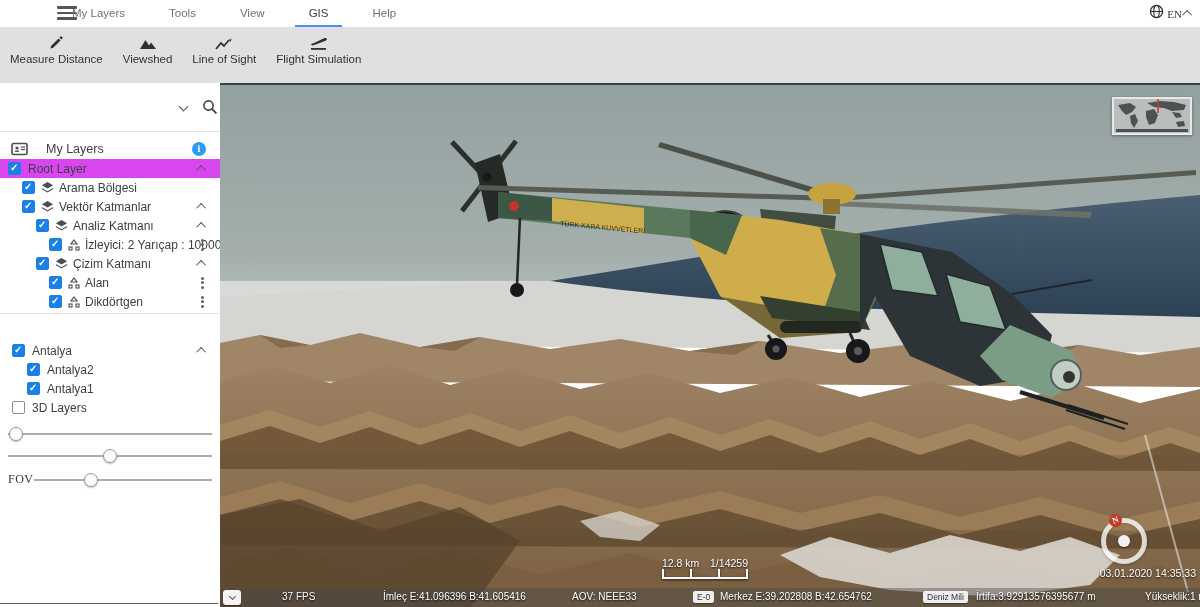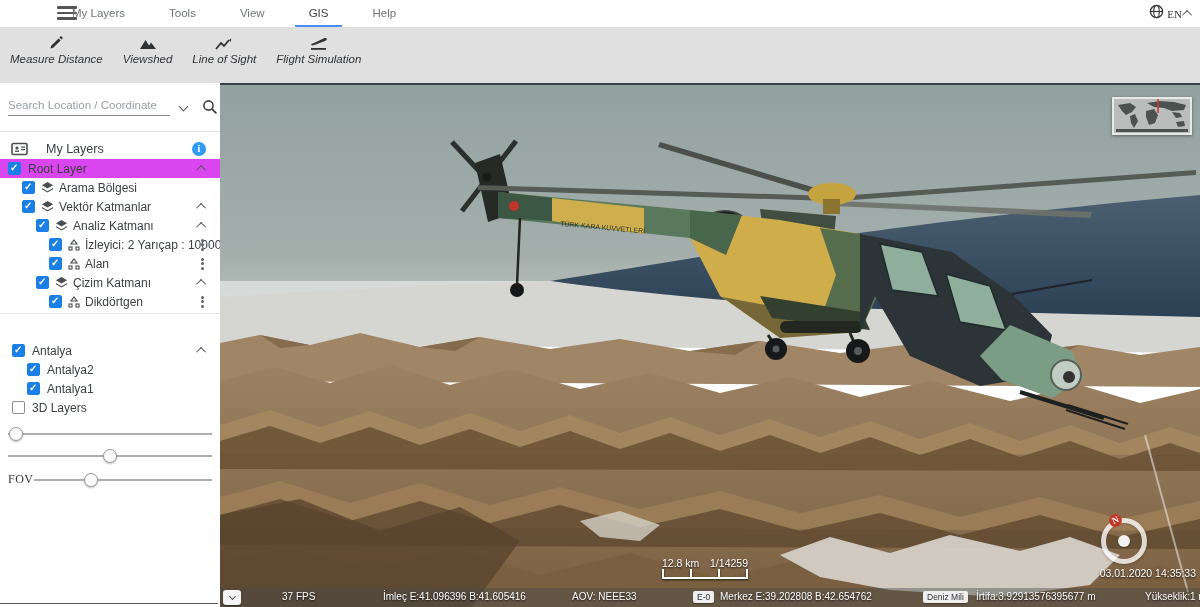--- a/index.html
+++ b/index.html
@@ -17,21 +17,21 @@
   .menu-tab.active::after { content:""; position:absolute; left:8px; right:8px; bottom:0; height:2px; background:#4e8df7; }
   .lang { position:absolute; right:8px; top:0; height:27px; display:flex; align-items:center; gap:3px; cursor:pointer; }
   .lang-label { font-size:11px; color:#333;font-family:Liberation Serif, serif; }
   .chev { width:7px; height:7px; border-left:1.6px solid #555; border-top:1.6px solid #555; display:inline-block; }
   .chev.up { transform:rotate(45deg) translateY(2px); }
   .chev.down { transform:rotate(225deg); }
 
   
   .ribbon { position:absolute; left:0; top:27px; width:1200px; height:56px; background:#e0e0e0; }
   .ribbon-buttons { position:absolute; left:0; top:4px; display:flex; }
-  .ribbon-btn { display:flex; flex-direction:column; align-items:center; padding:2px 10px; cursor:pointer;font-style:italic; }
+  .ribbon-btn { display:flex; flex-direction:column; align-items:center; padding:2px 10px; cursor:pointer; }
   .ribbon-btn .ric { height:18px; display:flex; align-items:flex-end; justify-content:center; }
   .ribbon-btn .rlabel { font-size:11.5px; color:#2f3235; margin-top:2px; white-space:nowrap; }
   .ribbon-sep { position:absolute; left:4px; top:66px; width:246px; height:1px; background:#b9b9b9; }
   .ribbon-group-label { position:absolute; left:4px; top:68px; width:246px; text-align:center; font-size:11.5px; color:#3a3d40; }
 
   
   .sidebar { position:absolute; left:0; top:83px; width:220px; height:524px; background:#fff; }
   .search-row { position:absolute; left:8px; top:12px; width:204px; height:26px; }
   .search-input { width:162px; border:none; border-bottom:1px solid #8a8a8a; font-size:11.5px; color:#333; padding:3px 0 4px 0; outline:none; background:transparent; font-family:"Liberation Sans",sans-serif; }
   .search-input::placeholder { color:#9aa0a6; }
@@ -157,21 +157,20 @@
         </span>
         <span class="rlabel">Flight Simulation</span>
       </div>
     </div>
     <div class="ribbon-sep"></div>
     <div class="ribbon-group-label">GIS</div>
   </div>
 
   <div class="sidebar">
     <div class="search-row">
-      <input class="search-input" type="text" placeholder="Search Location / Coordinate" style="">
       <span class="search-chev chev down"></span>
       <span class="search-glass">
         <svg width="16" height="16" viewBox="0 0 16 16">
             <circle cx="6.5" cy="6.5" r="4.6" fill="none" stroke="#444" stroke-width="1.6"></circle>
             <line x1="10" y1="10" x2="14.4" y2="14.4" stroke="#444" stroke-width="1.8"></line>
           </svg>
       </span>
     </div>
     <div class="sb-divider" style="top:48px"></div>
 
@@ -237,45 +236,45 @@
             </svg>
           </span>
         <span class="tlabel">İzleyici: 2 Yarıçap : 10000</span>
         <span class="kebab">
             <i></i>
             <i></i>
             <i></i>
           </span>
       </div>
       <div class="trow">
+        <span class="cb on" style="margin-left:36px"></span>
+        <span class="ticon">
+            <svg width="13" height="13" viewBox="0 0 14 14">
+              <path d="M7,1 L13,4.5 7,8 1,4.5Z" fill="#4a4e52"></path>
+              <path d="M1,7.5 L7,11 13,7.5 L13,9 7,12.5 1,9Z" fill="#4a4e52"></path>
+            </svg>
+          </span>
+        <span class="tlabel">Çizim Katmanı</span>
+        <span class="rt chev up"></span>
+      </div>
+      <div class="trow">
         <span class="cb on" style="margin-left:49px"></span>
         <span class="ticon">
             <svg width="12" height="12" viewBox="0 0 12 12">
               <path d="M6,1 L9,5 3,5Z" fill="none" stroke="#4a4e52" stroke-width="1.2"></path>
               <rect x="1" y="8" width="3" height="3" fill="none" stroke="#4a4e52" stroke-width="1.1"></rect>
               <rect x="8" y="8" width="3" height="3" fill="none" stroke="#4a4e52" stroke-width="1.1"></rect>
             </svg>
           </span>
         <span class="tlabel">Alan</span>
         <span class="kebab">
             <i></i>
             <i></i>
             <i></i>
           </span>
-      </div>
-      <div class="trow">
-        <span class="cb on" style="margin-left:36px"></span>
-        <span class="ticon">
-            <svg width="13" height="13" viewBox="0 0 14 14">
-              <path d="M7,1 L13,4.5 7,8 1,4.5Z" fill="#4a4e52"></path>
-              <path d="M1,7.5 L7,11 13,7.5 L13,9 7,12.5 1,9Z" fill="#4a4e52"></path>
-            </svg>
-          </span>
-        <span class="tlabel">Çizim Katmanı</span>
-        <span class="rt chev up"></span>
       </div>
       <div class="trow">
         <span class="cb on" style="margin-left:49px"></span>
         <span class="ticon">
             <svg width="12" height="12" viewBox="0 0 12 12">
               <path d="M6,1 L9,5 3,5Z" fill="none" stroke="#4a4e52" stroke-width="1.2"></path>
               <rect x="1" y="8" width="3" height="3" fill="none" stroke="#4a4e52" stroke-width="1.1"></rect>
               <rect x="8" y="8" width="3" height="3" fill="none" stroke="#4a4e52" stroke-width="1.1"></rect>
             </svg>
           </span>

